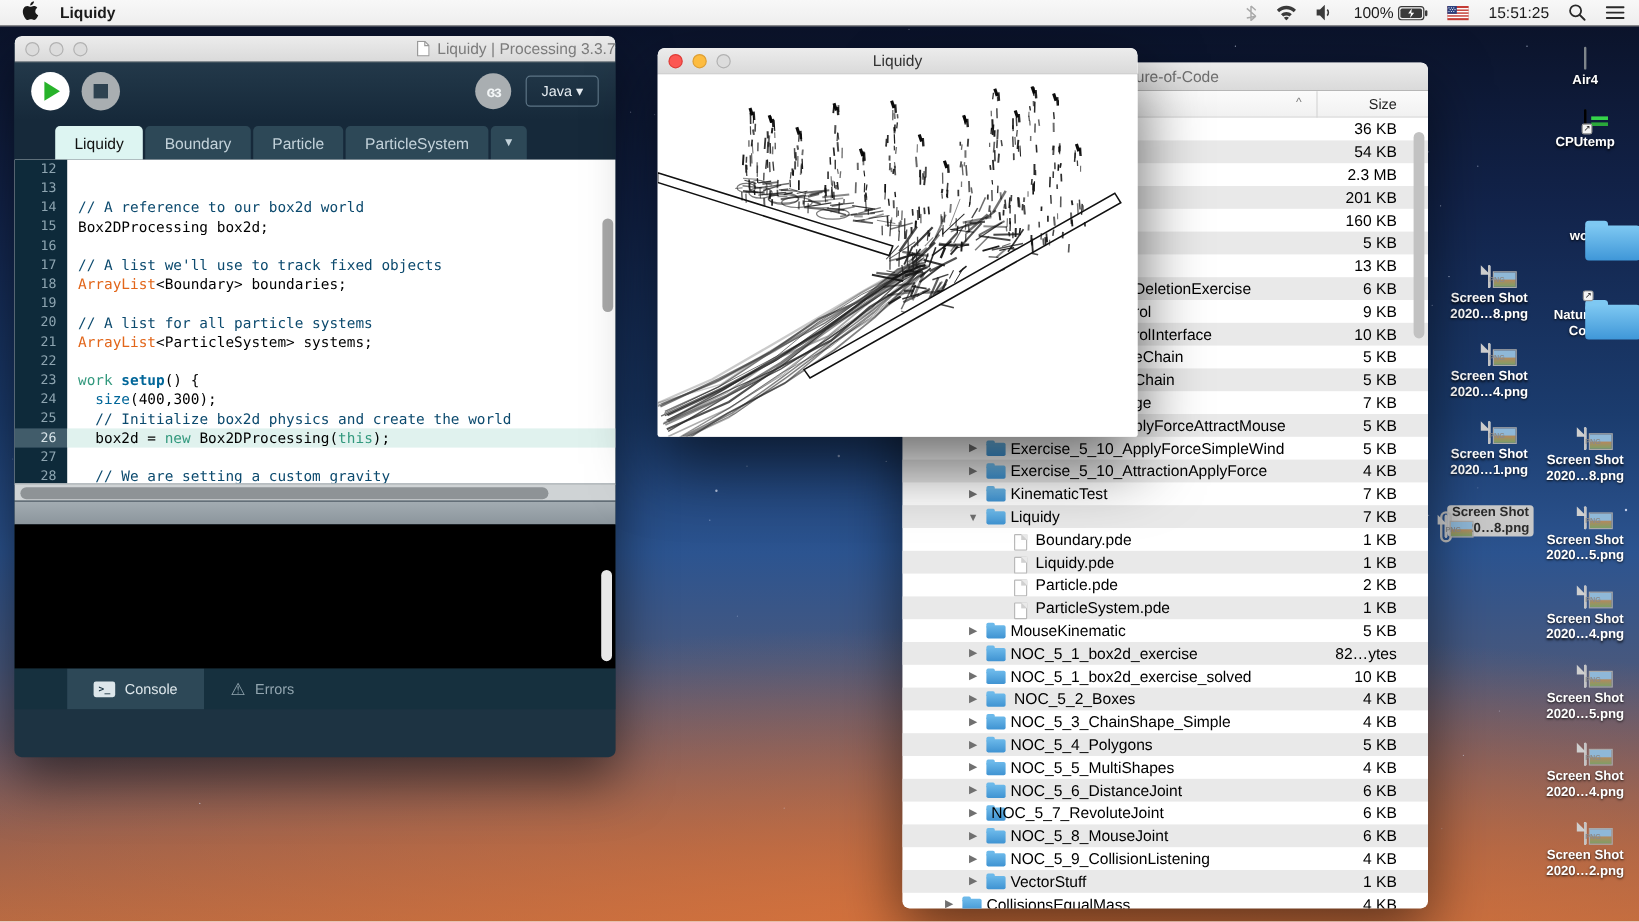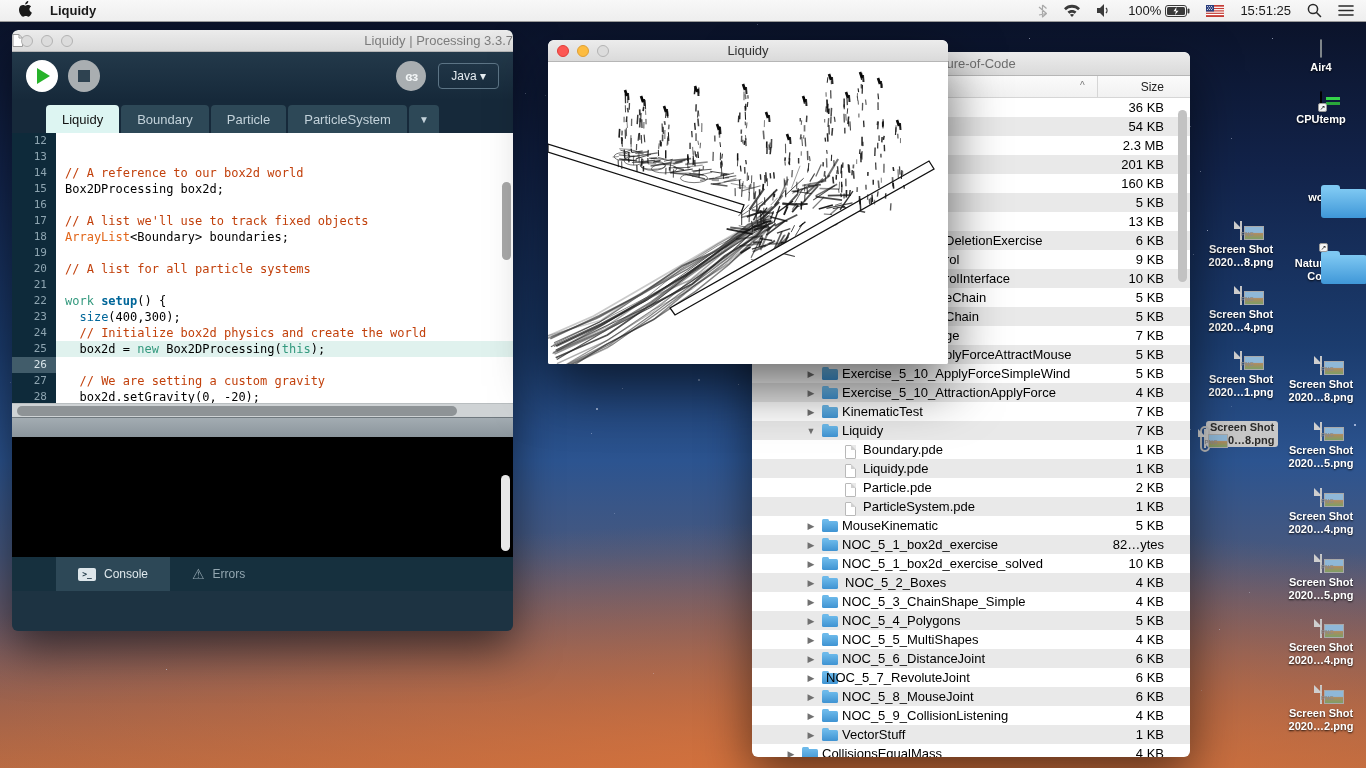--- a/index.html
+++ b/index.html
@@ -30,21 +30,21 @@
   .tl-group { display:flex; gap:8px; position:absolute; left:9px; top:5px; }
   .tl { width:12px; height:12px; border-radius:50%; }
   .tl-inactive { background:#dcdcdc; border:1px solid #b2b2b2; }
   .tl-red { background:#fc5753; border:1px solid #df3d38; }
   .tl-yellow { background:#fdbc40; border:1px solid #de9f34; }
   .win-title { width:100%; text-align:center; font-size:13px; color:#6f6f6f; }
 
   
   #pde-win { position:absolute; left:12px; top:30px; width:501px; height:601px; z-index:10;
     border-radius:6px; box-shadow:0 18px 45px rgba(0,0,0,.55); background:#1d3342; overflow:hidden; }
-  #pde-title { color:#7c7c7c; display:flex; align-items:center; justify-content:space-between; gap:6px; }
+  #pde-title { color:#7c7c7c; display:flex; align-items:center; justify-content:flex-end; gap:6px; }
   #pde-toolbar { height:48px; background:linear-gradient(#23394a,#16293a); display:flex; align-items:center; padding:0 14px; }
   .pde-btn { width:32px; height:32px; border-radius:50%; display:flex; align-items:center; justify-content:center; margin-right:10px; }
   #pde-run { background:#fff; }
   #pde-run .tri { width:0; height:0; border-left:13px solid #27b32a; border-top:8px solid transparent; border-bottom:8px solid transparent; margin-left:3px; }
   #pde-stop { background:#a9aeb1; }
   #pde-stop .sq { width:12px; height:12px; background:#2e4250; }
   #pde-debug { margin-left:auto; background:#a9aeb1; width:30px; height:30px; border-radius:50%;
     display:flex; align-items:center; justify-content:center; color:#f2f5f6; font-size:13px; font-weight:bold; letter-spacing:-1px; }
   #pde-mode { margin-left:12px; border:1px solid #5c7popular; border:1px solid #5c7485; color:#e6edf2; font-size:12px;
     padding:5px 12px; border-radius:4px; background:transparent; }
@@ -55,21 +55,21 @@
   .pde-tab.overflow { padding:0 10px; font-size:10px; }
 
   #pde-editor { position:relative; height:270px; background:#fff; display:flex; overflow:hidden;
     font-family:"DejaVu Sans Mono","Liberation Mono",monospace; font-size:12px; }
   #gutter { width:44px; background:#0e2a3a; }
   .gut-row { height:16px; line-height:16px; text-align:right; padding-right:9px; color:#8ea5b1; font-size:11px; }
   .gut-row.hl { background:#415c6a; color:#d8e4e9; }
   #codecol { flex:1; position:relative; }
   .code-row { height:16px; line-height:16px; padding-left:9px; white-space:pre; color:#000; }
   .code-row.hl { background:#e0f2ee; }
-  .cm{color:#c2410c;} .pl{color:#000;} .or{color:#e2661a;}
+  .cm{color:#0c4a6e;} .pl{color:#000;} .or{color:#e2661a;}
   .kw{color:#33997e;} .fn{color:#006699;} .fnb{color:#006699;font-weight:bold;}
   #ed-vscroll { position:absolute; right:2px; top:49px; width:9px; height:78px; background:#a9a9a9; border-radius:5px; }
   #pde-hscroll { height:14px; background:#cfd3d5; position:relative; border-top:1px solid #b9bec0; }
   #pde-hthumb { position:absolute; left:5px; top:2px; width:440px; height:10px; background:#8e9396; border-radius:5px; }
   #pde-splitter { height:20px; background:linear-gradient(#a3acb2,#8b959c); border-top:1px solid #6f787e; }
   #pde-console { height:120px; background:#000; position:relative; }
   #con-scroll { position:absolute; right:3px; top:38px; width:9px; height:76px; background:#e8e8e8; border-radius:5px; }
   #pde-footer { height:34px; background:#16303e; display:flex; align-items:center; padding-left:44px; }
   .foot-tab { height:34px; display:flex; align-items:center; gap:8px; padding:0 22px; font-size:12px; color:#dfe8ec; }
   .foot-tab.active { background:#2d4857; }
@@ -386,20 +386,21 @@
       <div id="codecol">
           <div class="code-row"></div>
           <div class="code-row"></div>
           <div class="code-row"><span class="cm">// A reference to our box2d world</span></div>
           <div class="code-row"><span class="pl">Box2DProcessing box2d;</span></div>
           <div class="code-row"></div>
           <div class="code-row"><span class="cm">// A list we'll use to track fixed objects</span></div>
           <div class="code-row"><span class="or">ArrayList</span><span class="pl">&lt;Boundary&gt; boundaries;</span></div>
           <div class="code-row"></div>
           <div class="code-row"><span class="cm">// A list for all particle systems</span></div>
+          <div class="code-row"><span class="or">ArrayList</span><span class="pl">&lt;ParticleSystem&gt; systems;</span></div>
           <div class="code-row"></div>
           <div class="code-row"><span class="kw">work </span><span class="fnb">setup</span><span class="pl">() {</span></div>
           <div class="code-row"><span class="pl">  </span><span class="fn">size</span><span class="pl">(400,300);</span></div>
           <div class="code-row"><span class="pl">  </span><span class="cm">// Initialize box2d physics and create the world</span></div>
           <div class="code-row hl"><span class="pl">  box2d = </span><span class="kw">new</span><span class="pl"> Box2DProcessing(</span><span class="kw">this</span><span class="pl">);</span></div>
           <div class="code-row"></div>
           <div class="code-row"><span class="pl">  </span><span class="cm">// We are setting a custom gravity</span></div>
           <div class="code-row"><span class="pl">  box2d.setGravity(0, -20);</span></div>
         </div>
       <div id="ed-vscroll"></div>

